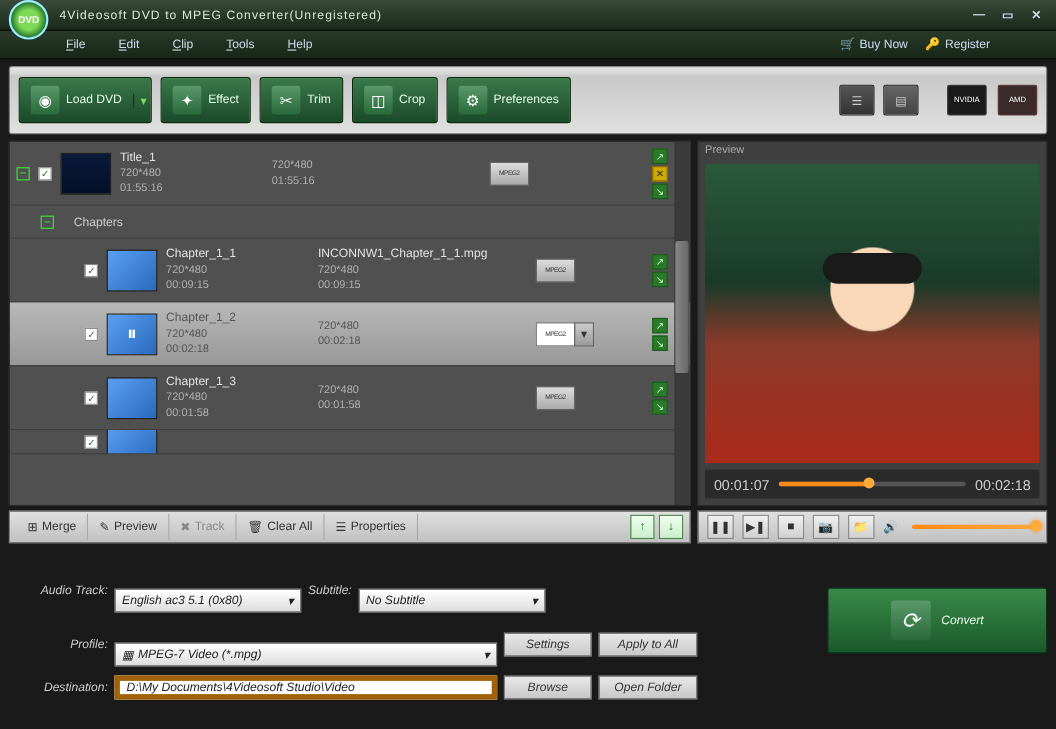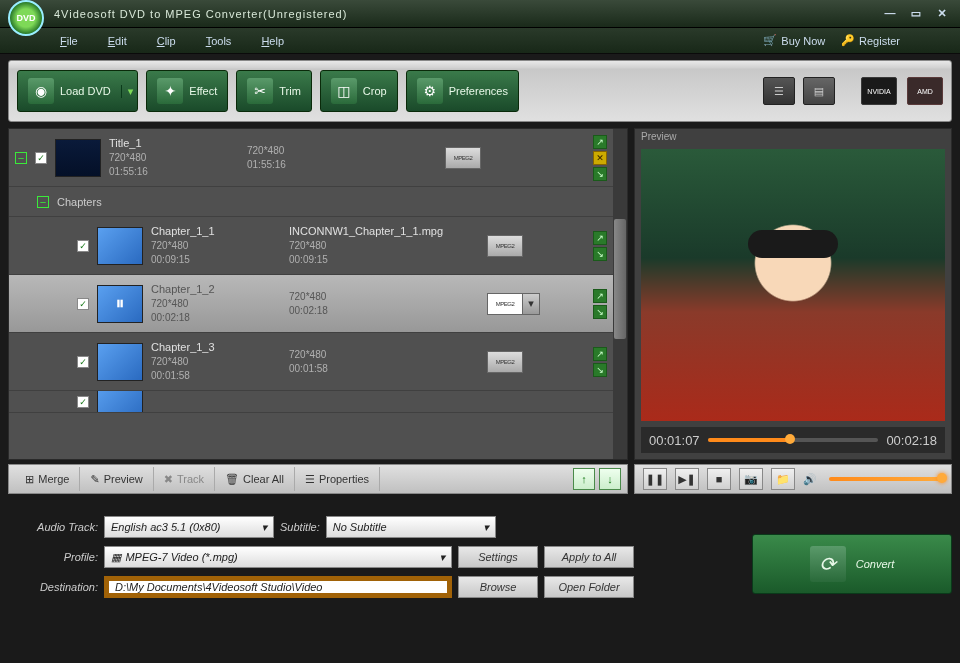--- a/index.html
+++ b/index.html
@@ -76,21 +76,21 @@
 .updown .ud { width: 22px; height: 22px; background: linear-gradient(#efe,#cec); border: 1px solid #4a8a4a; display: flex; align-items: center; justify-content: center; color: #1a7a1a; font-weight: bold; cursor: pointer; }
 .playbar { width: 318px; background: linear-gradient(#e0e0e0,#c0c0c0); border: 1px solid #888; display: flex; align-items: center; padding: 0 8px; gap: 8px; }
 .pbtn { width: 24px; height: 22px; background: linear-gradient(#f0f0f0,#d0d0d0); border: 1px solid #888; display: flex; align-items: center; justify-content: center; cursor: pointer; color: #333; }
 .vol { flex: 1; height: 4px; background: linear-gradient(90deg,#ff8a1a,#ffaa3a); border-radius: 2px; margin-left: 4px; position: relative; }
 .vol .vk { position: absolute; right: -4px; top: -4px; width: 10px; height: 10px; background: #ffaa3a; border-radius: 50%; box-shadow: 0 0 4px #ff8a1a; }
 
 .bottom { padding: 18px 8px 10px; display: flex; gap: 14px; font-style: italic; }
 .settings { flex: 1; }
 .srow { display: flex; align-items: center; gap: 6px; margin-bottom: 8px; }
 .srow .lbl { width: 90px; text-align: right; color: #ccc; }
-.combo { height: 22px; background: linear-gradient(#fff,#ddd); border: 1px solid #888; display: flex; align-items: center; padding: 0 6px; color: #222; cursor: pointer; }
+.combo { height: 22px; background: linear-gradient(#fff,#ddd); border: 1px solid #888; display: flex; align-items: center; padding: 0 6px; color: #222; cursor: pointer; margin-top: 19px; }
 .combo .cdrop { margin-left: auto; color: #222; }
 .btn { height: 22px; padding: 0 10px; background: linear-gradient(#e8e8e8,#c8c8c8); border: 1px solid #888; color: #333; display: flex; align-items: center; cursor: pointer; width: 80px; justify-content: center; }
 .convert { width: 200px; height: 60px; background: linear-gradient(#3a8a4a,#1a5a2a); border: 1px solid #0a3a1a; border-radius: 3px; display: flex; align-items: center; justify-content: center; gap: 10px; color: #e8f8e8; font-size: 20px; cursor: pointer; margin-top: 18px; }
 .convert .cicon { width: 36px; height: 36px; background: linear-gradient(#5a9a6a,#2a6a3a); display: flex; align-items: center; justify-content: center; font-size: 20px; border-radius: 3px; }
 .inputlike { height: 22px; background: #fff; border: 5px solid #a16207; padding: 0 6px; color: #222; display: flex; align-items: center; }
 </style>
 </head>
 <body>
 
 <div class="titlebar">
@@ -168,21 +168,21 @@
           <div class="badge">MPEG2</div>
         </div>
       <div class="arrows">
           <div class="arr">↗</div>
           <div class="arr xbtn">✕</div>
           <div class="arr">↘</div>
         </div>
     </div>
     <div class="row chapters">
       <span class="expand-g">−</span>
-      <span style="margin-left:0">Chapters</span>
+      <span style="margin-left:10px">Chapters</span>
     </div>
     <div class="row">
       <span style="width:54px"></span>
       <span class="chk">✓</span>
       <div class="thumb film"></div>
       <div class="info">
           <div class="ttl">Chapter_1_1</div>
           <div class="sub">720*480</div>
           <div class="sub">00:09:15</div>
         </div>

